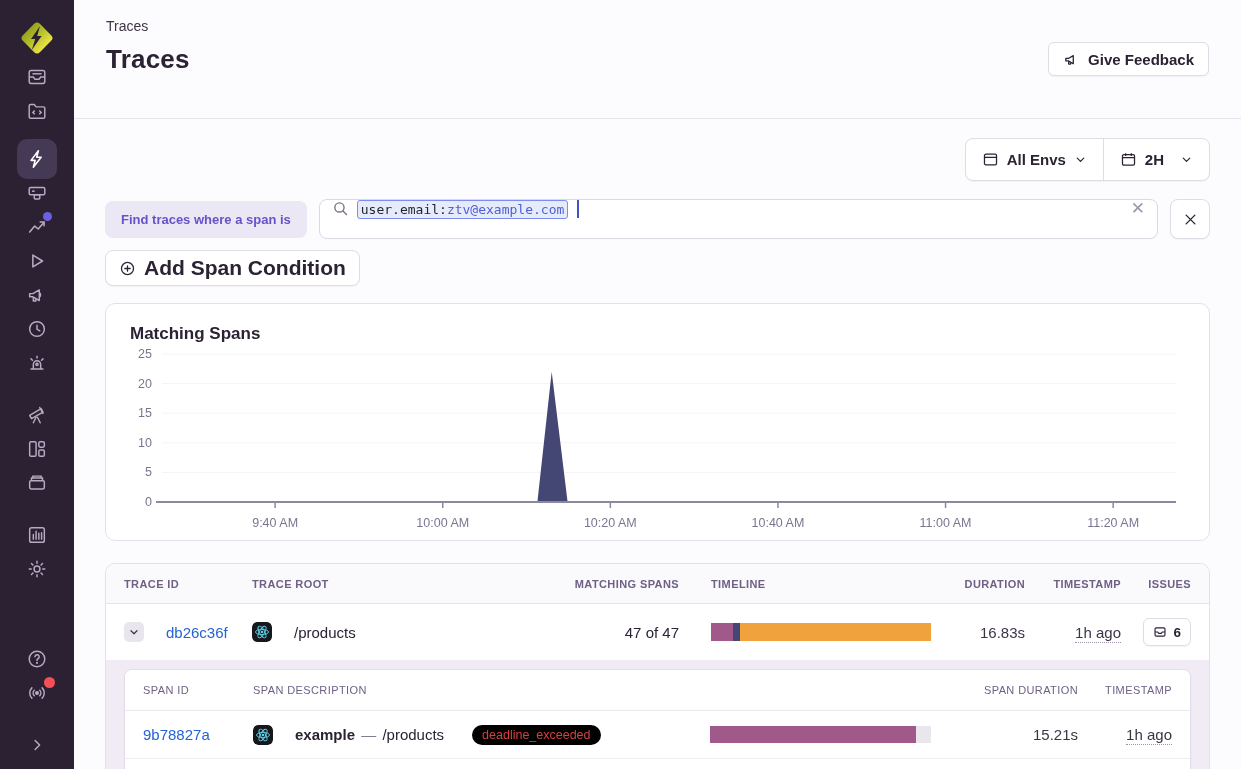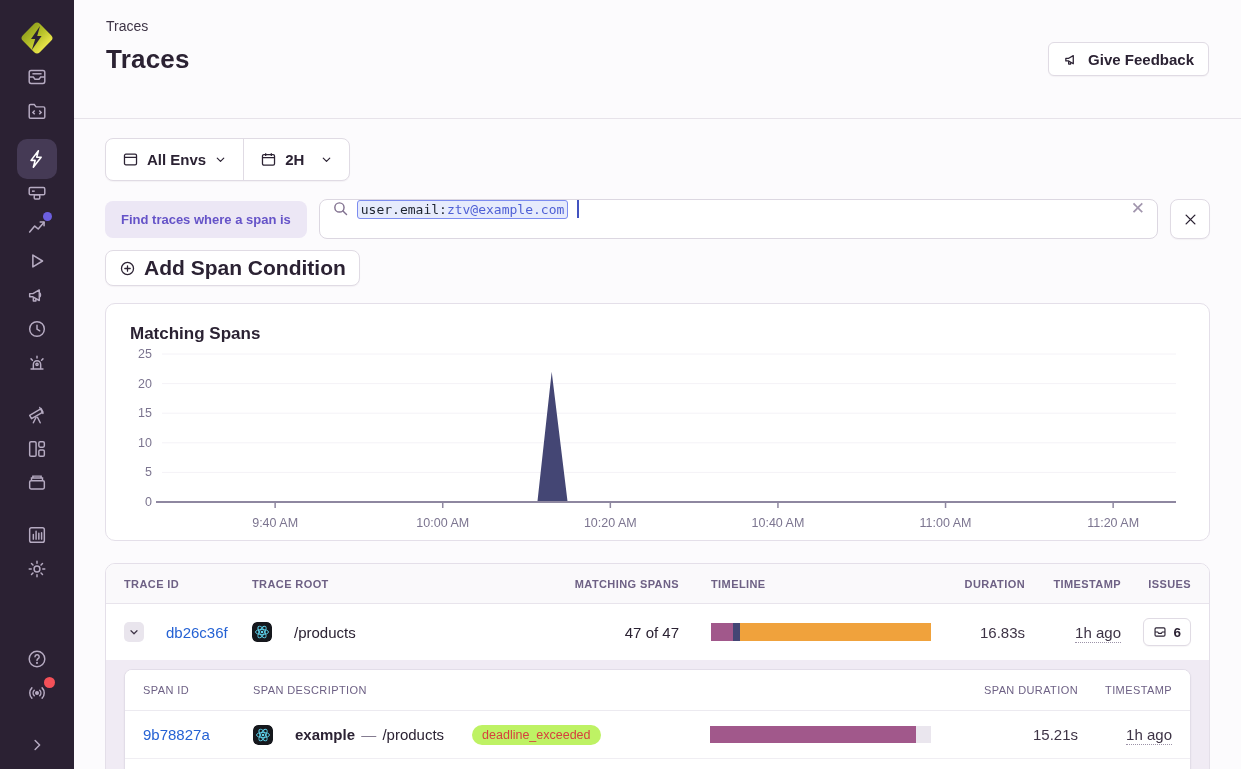--- a/index.html
+++ b/index.html
@@ -28,21 +28,21 @@
   .title-row { display:flex; justify-content:space-between; align-items:center; margin-top:8px; }
   .page-title { font-size:26px; font-weight:700; color:#2b2233; letter-spacing:.2px; }
   .btn { display:inline-flex; align-items:center; gap:8px; background:#fff; border:1px solid #e0dbe4;
          border-radius:6px; font-family:inherit; font-size:15px; font-weight:600; color:#2b2233;
          cursor:pointer; box-shadow:0 1px 1px rgba(43,34,51,.04); }
   .feedback-btn { height:34px; padding:0 14px; }
 
   .content { padding:19px 31px; }
 
   
-  .filter-row { margin-bottom:18px; }
+  .filter-row { margin-bottom:18px;text-align:right; }
   .segmented { display:inline-flex; background:#fff; border:1px solid #e0dbe4; border-radius:8px;
                height:43px; align-items:stretch; box-shadow:0 1px 1px rgba(43,34,51,.04); }
   .seg-btn { display:flex; align-items:center; gap:8px; padding:0 16px; font-size:15px; font-weight:600;
              color:#2b2233; cursor:pointer; }
   .seg-divider { width:1px; background:#e0dbe4; }
 
   
   .query-row { display:flex; align-items:center; gap:12px; margin-bottom:11px; }
   .where-pill { height:37px; display:flex; align-items:center; padding:0 16px; background:#ece7f5;
                 color:#6553c8; font-weight:700; font-size:13px; border-radius:8px; }
@@ -89,21 +89,21 @@
                box-shadow:0 1px 2px rgba(43,34,51,.05); }
   .notch { position:absolute; top:-6px; left:14px; width:10px; height:10px; background:#fff;
            border-left:1px solid #e2dde8; border-top:1px solid #e2dde8; transform:rotate(45deg); }
   .sgrid { display:grid; grid-template-columns:110px 1fr 256px 146px 94px; align-items:center; padding:0 18px; }
   .shead { height:41px; color:#6e6185; font-size:11px; font-weight:400; letter-spacing:.4px; border-bottom:1px solid #eceaf0; background:#fff; }
   .span-row { height:47px; font-size:15px; }
   .span-row + .span-row { border-top:1px solid #f0eef3; }
   .sbar-pad { padding-left:34px; padding-right:1px; }
   .op { font-weight:700; } .dash { color:#847b90; margin:0 2px; }
   .badge { font-size:12.5px; border-radius:10px; padding:3px 10px; margin-left:6px; white-space:nowrap; }
-  .badge.error { background:#bef264; color:#d6403e; }
+  .badge.error { background:#000000; color:#d6403e; }
 </style>
 </head>
 <body>
 
 <aside class="sidebar">
   <div class="logo">
     <svg width="42" height="42" viewBox="0 0 42 42">
       <defs>
           <linearGradient id="lg" x1="0" y1="0" x2="1" y2="0">
         <stop offset="0" stop-color="#96a41f"></stop>

